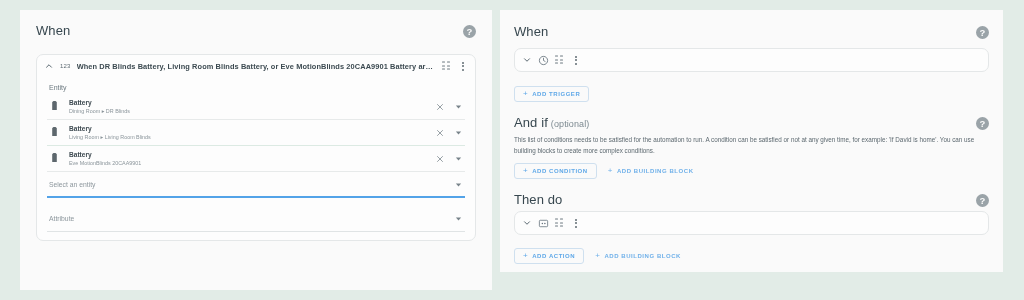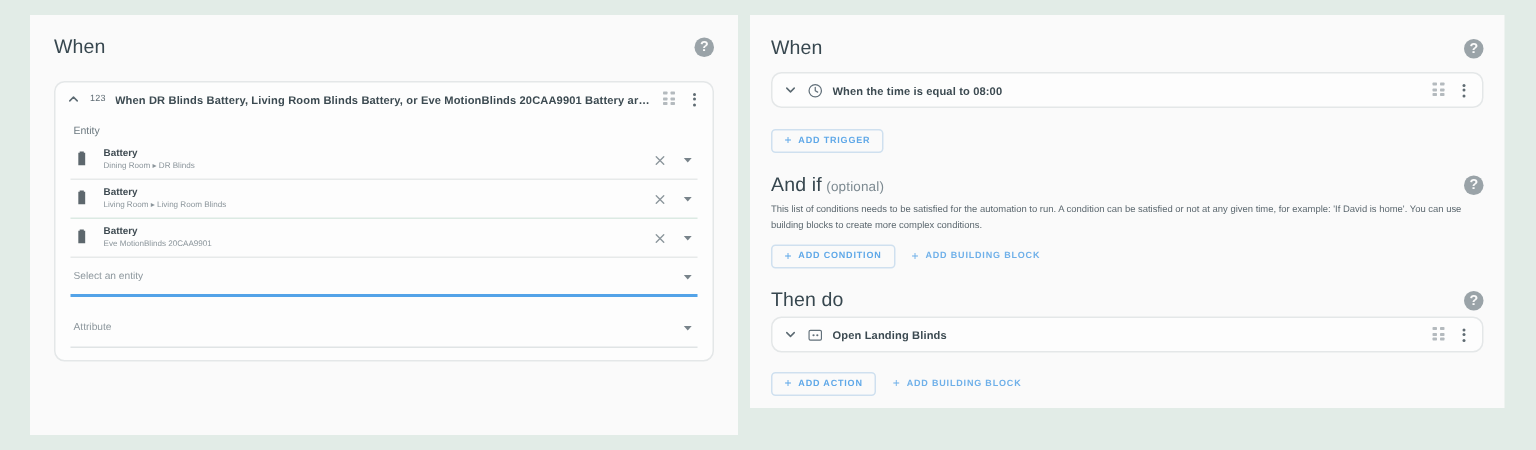--- a/index.html
+++ b/index.html
@@ -446,21 +446,20 @@
           <svg viewBox="0 0 24 24" fill="none" stroke="currentColor" stroke-width="2.4" stroke-linecap="round" stroke-linejoin="round">
               <polyline points="6 9 12 15 18 9"></polyline>
             </svg>
         </span>
         <span class="icon-sm">
           <svg viewBox="0 0 24 24" fill="none" stroke="currentColor" stroke-width="1.8">
               <circle cx="12" cy="12" r="9"></circle>
               <polyline points="12 7 12 12 15.5 14" stroke-linecap="round" stroke-linejoin="round"></polyline>
             </svg>
         </span>
-        <span class="title">When the time is equal to 08:00</span>
         <span class="drag-handle">
             <i></i>
             <i></i>
             <i></i>
             <i></i>
             <i></i>
             <i></i>
           </span>
         <span class="kebab">
             <i></i>
@@ -511,21 +510,20 @@
               <polyline points="6 9 12 15 18 9"></polyline>
             </svg>
         </span>
         <span class="icon-sm">
           <svg viewBox="0 0 24 24" fill="none" stroke="currentColor" stroke-width="1.7">
               <rect x="3" y="5" width="18" height="14" rx="2"></rect>
               <circle cx="9.5" cy="12" r="1.6" fill="currentColor" stroke="none"></circle>
               <circle cx="15" cy="12" r="1.6" fill="currentColor" stroke="none"></circle>
             </svg>
         </span>
-        <span class="title">Open Landing Blinds</span>
         <span class="drag-handle">
             <i></i>
             <i></i>
             <i></i>
             <i></i>
             <i></i>
             <i></i>
           </span>
         <span class="kebab">
             <i></i>

